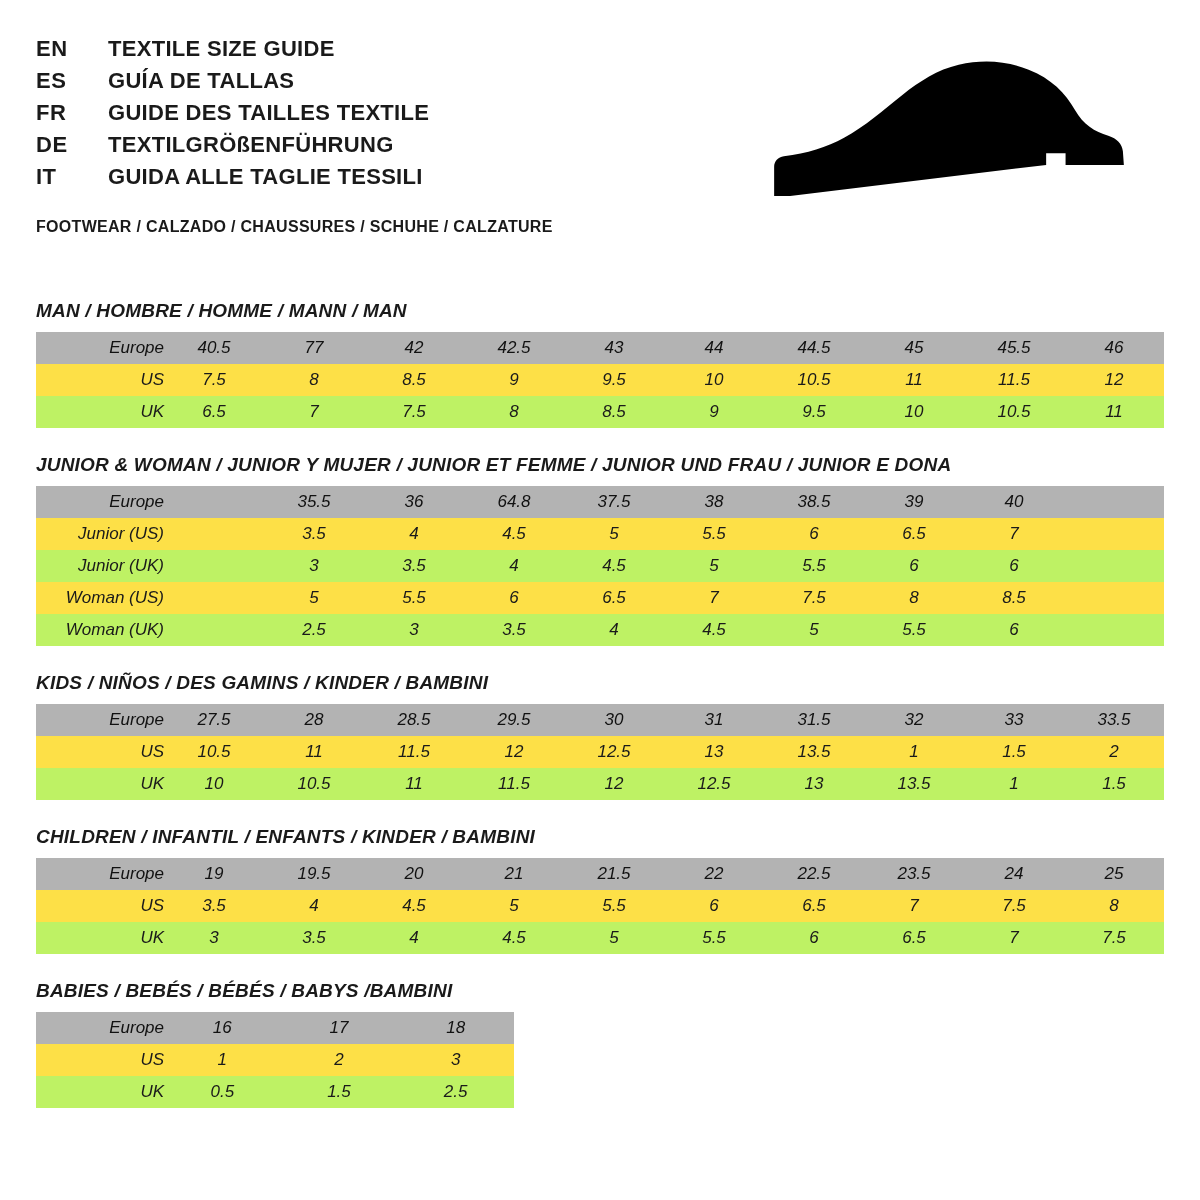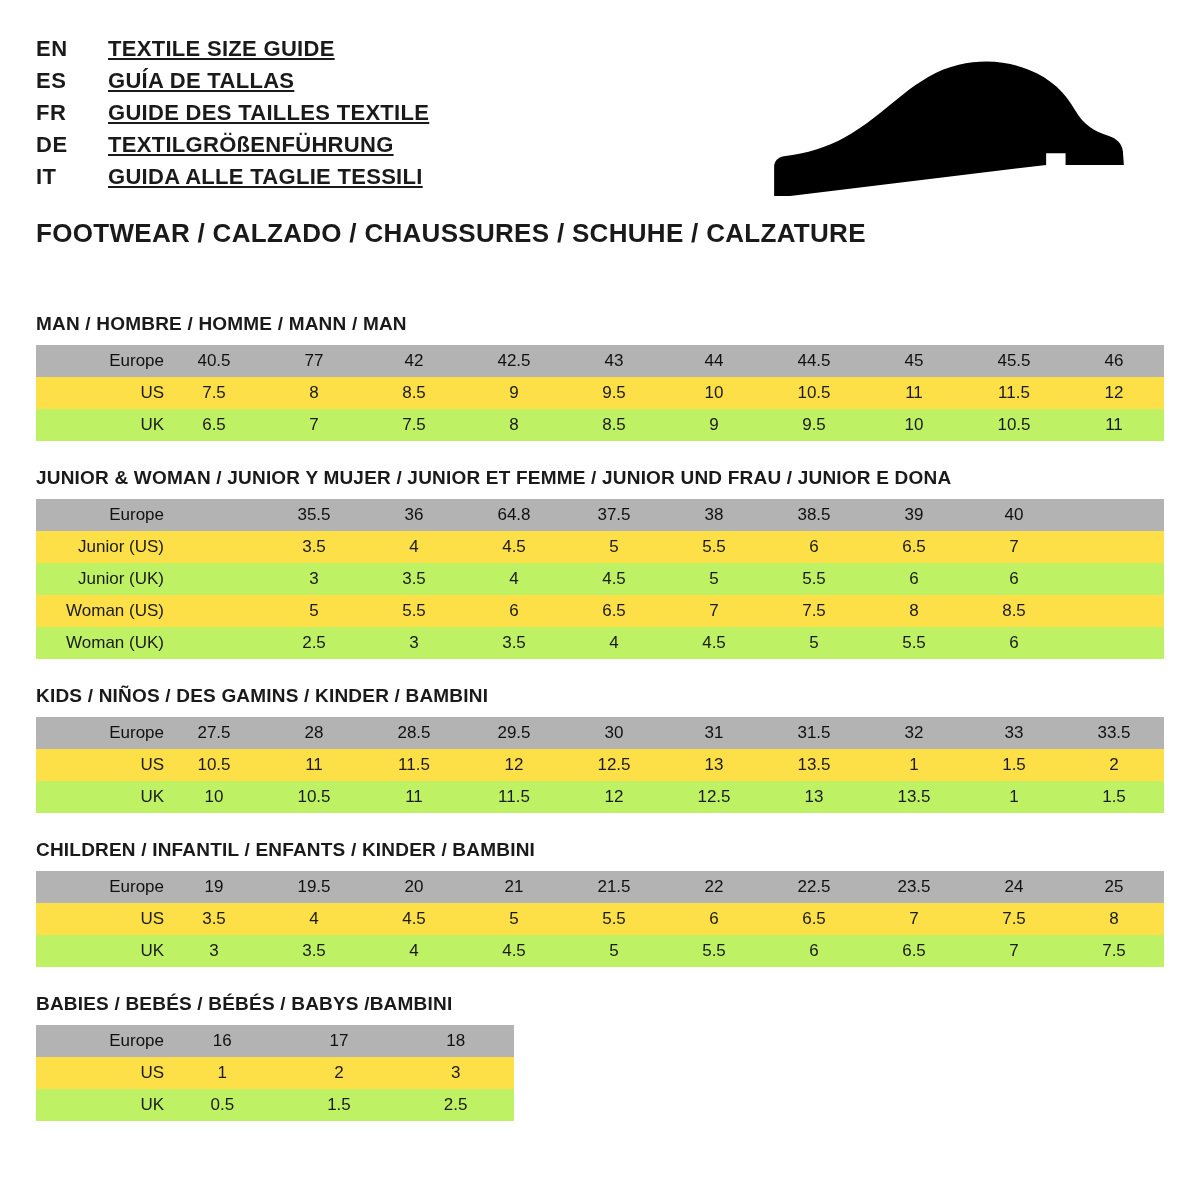--- a/index.html
+++ b/index.html
@@ -40,40 +40,40 @@
   .lang-code {
     width: 72px;
     font-size: 22px;
     font-weight: bold;
     letter-spacing: 0.5px;
   }
   .lang-text {
     font-size: 22px;
     font-weight: bold;
     letter-spacing: 0.3px;
-    text-decoration: underline;
   }
 
   .shoe-wrap {
     width: 360px;
     margin-right: 30px;
     margin-top: 30px;
   }
   .shoe-wrap svg { display: block; }
 
   .footwear-title {
     margin-top: 22px;
-    font-size: 26px;
+    font-size: 16px;
     font-weight: bold;
     letter-spacing: 0.3px;
   }
 
   
   .sections {
     margin-top: 64px;
+    font-style: italic;
   }
   .section {
     margin-bottom: 26px;
   }
   .section-title {
     font-size: 19px;
     font-weight: bold;
     margin-bottom: 10px;
     letter-spacing: 0.2px;
   }

